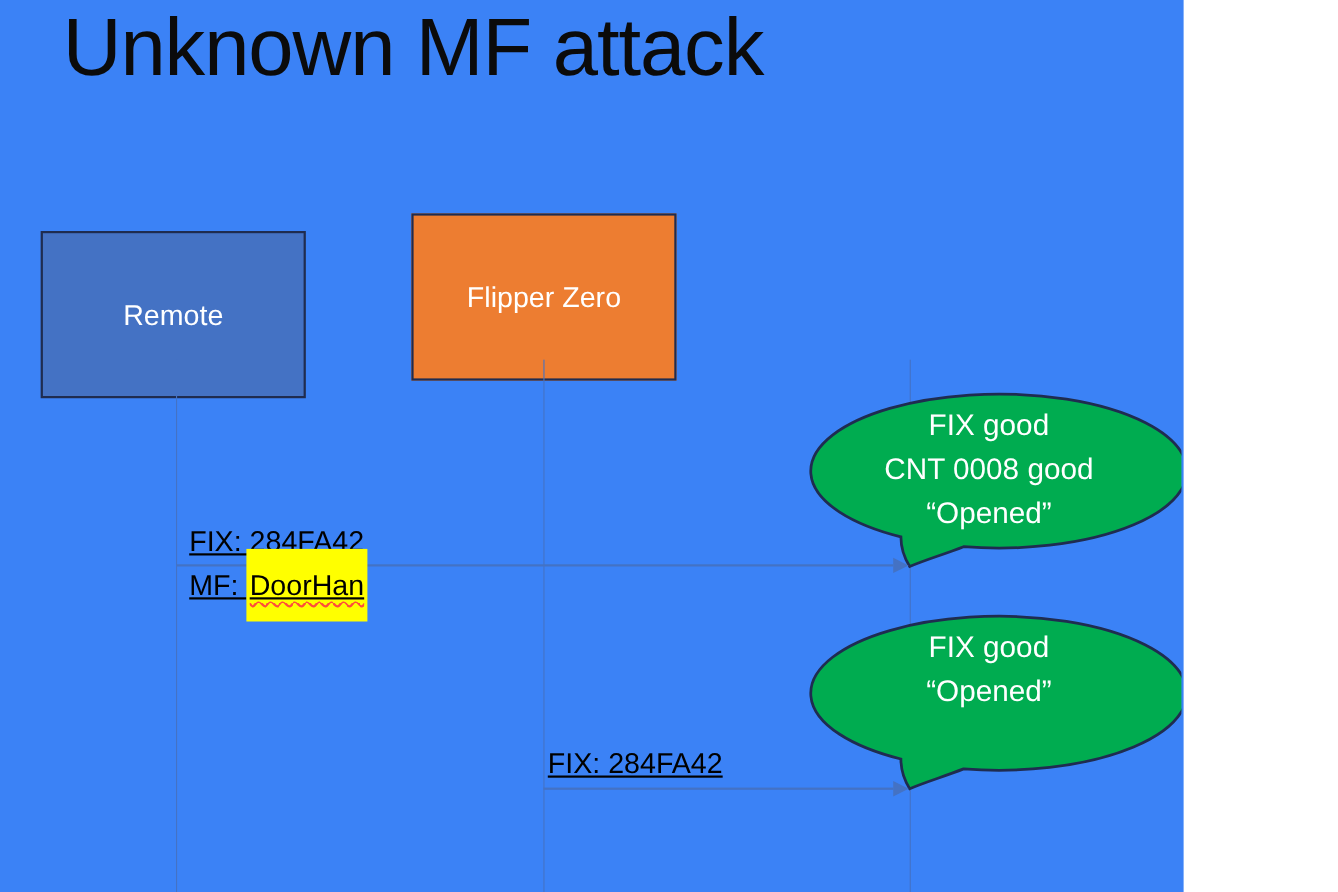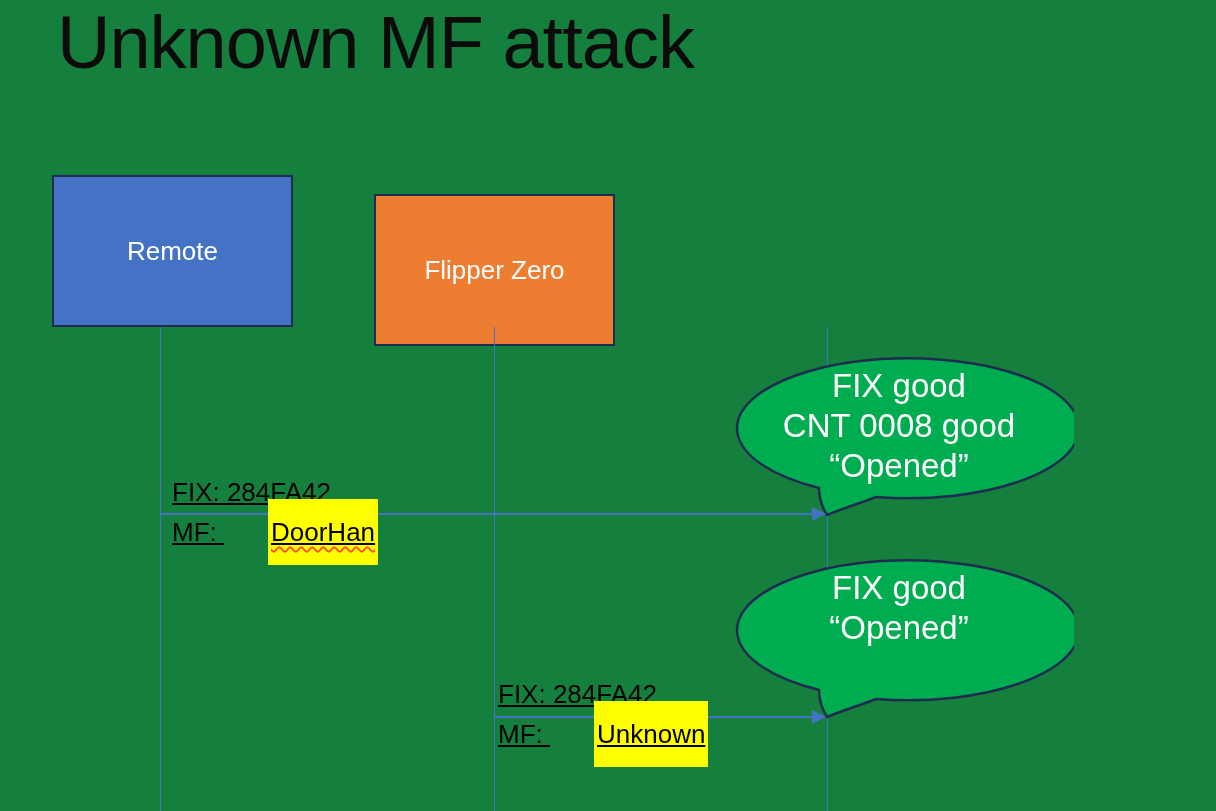--- a/index.html
+++ b/index.html
@@ -1,63 +1,63 @@
 <!DOCTYPE html>
 <html style="--remote-fill: #4472C4; --flipper-fill: #ED7D31; --receiver-fill: #00AC50; --callout-fill: #00AC50; --shape-border: #1F2C50; --line-blue: #4472C4; --highlight-yellow: #FFFF00; --squiggle-red: #FF4D3A;"><head>
 <meta charset="utf-8">
 <style>
   html,body{margin:0;padding:0;background:#fff;}
   #slide{
-    position:relative;width:1216px;height:811px;background:#15803d;overflow:hidden;
+    position:relative;width:1076px;height:811px;background:#3b82f6;overflow:hidden;
     font-family:"Liberation Sans",sans-serif;color:#000;
   }
   .title{
     position:absolute;left:57px;top:0px;
     font-size:74px;font-weight:300;letter-spacing:-1px;color:#0b0b0b;
     white-space:nowrap;
   }
   .actor{
     position:absolute;top:175px;height:152px;box-sizing:border-box;
     border:2.5px solid var(--shape-border,#1F2C50);
     display:flex;align-items:center;justify-content:center;
     color:#fff;font-size:26px;
   }
-  .actor-remote{left:52px;width:241px;background:var(--remote-fill,#4472C4);}
+  .actor-remote{left:37px;width:241px;background:var(--remote-fill,#4472C4);margin-top:35px;}
   .actor-flipper{left:374px;width:241px;background:var(--flipper-fill,#ED7D31);margin-top:19px;}
   .actor-receiver{left:709px;width:239px;background:var(--receiver-fill,#00AC50);}
   .lifeline{
     position:absolute;top:327px;height:484px;width:1.5px;
     background:var(--line-blue,#4472C4);z-index:1;
   }
   .msg-line{
     position:absolute;height:1.5px;background:var(--line-blue,#4472C4);z-index:2;
   }
   .arrowhead{
     position:absolute;width:0;height:0;z-index:6;
     border-top:7px solid transparent;border-bottom:7px solid transparent;
     border-left:14px solid var(--line-blue,#4472C4);
   }
   .msg-label{
     position:absolute;font-size:26px;line-height:40px;z-index:3;white-space:nowrap;text-decoration:underline;
   }
-  .hl{background:var(--highlight-yellow,#FFFF00);padding:18px 3px;margin-left:44px;}
+  .hl{background:var(--highlight-yellow,#FFFF00);padding:18px 3px;}
   .squiggle{
     text-decoration-line:underline;text-decoration-style:wavy;
     text-decoration-color:var(--squiggle-red,#FF4D3A);
     text-decoration-thickness:1.5px;text-underline-offset:5px;
     text-decoration-skip-ink:none;
   }
   .callout-svg{position:absolute;width:350px;height:162px;z-index:4;}
   .callout-svg path{
     fill:var(--callout-fill,#00AC50);
     stroke:var(--shape-border,#1F2C50);stroke-width:2.5;
   }
   .callout-text{
     position:absolute;width:318px;z-index:5;text-align:center;
-    color:#fff;font-size:33px;line-height:40px;
+    color:#fff;font-size:27px;line-height:40px;
   }
   .callout1-svg{left:724px;top:355px;}
   .callout1-text{left:740px;top:366px;}
   .callout2-svg{left:724px;top:557px;}
   .callout2-text{left:740px;top:568px;}
 </style>
 </head>
 <body>
 
 <div id="slide">
@@ -79,21 +79,20 @@
   <div class="arrowhead" style="left:812px;top:507px;"></div>
   <div class="msg-label" style="left:172px;top:472px;">
     <div>FIX: 284FA42</div>
     <div><span>MF: </span><span class="hl squiggle">DoorHan</span></div>
   </div>
 
   <div class="msg-line" style="left:494px;top:716px;width:318px;"></div>
   <div class="arrowhead" style="left:812px;top:710px;"></div>
   <div class="msg-label" style="left:498px;top:674px;">
     <div>FIX: 284FA42</div>
-    <div><span>MF: </span><span class="hl">Unknown</span></div>
   </div>
 
   <svg class="callout-svg callout1-svg" viewBox="0 0 350 162" aria-hidden="true">
     <path d="M 103 160 C 98 152 95 143 95 133 A 171 70 0 1 1 152 142 C 134 149 117 154 103 160 Z"></path>
   </svg>
   <div class="callout-text callout1-text">
     <div>FIX good</div>
     <div>CNT 0008 good</div>
     <div>“Opened”</div>
   </div>

